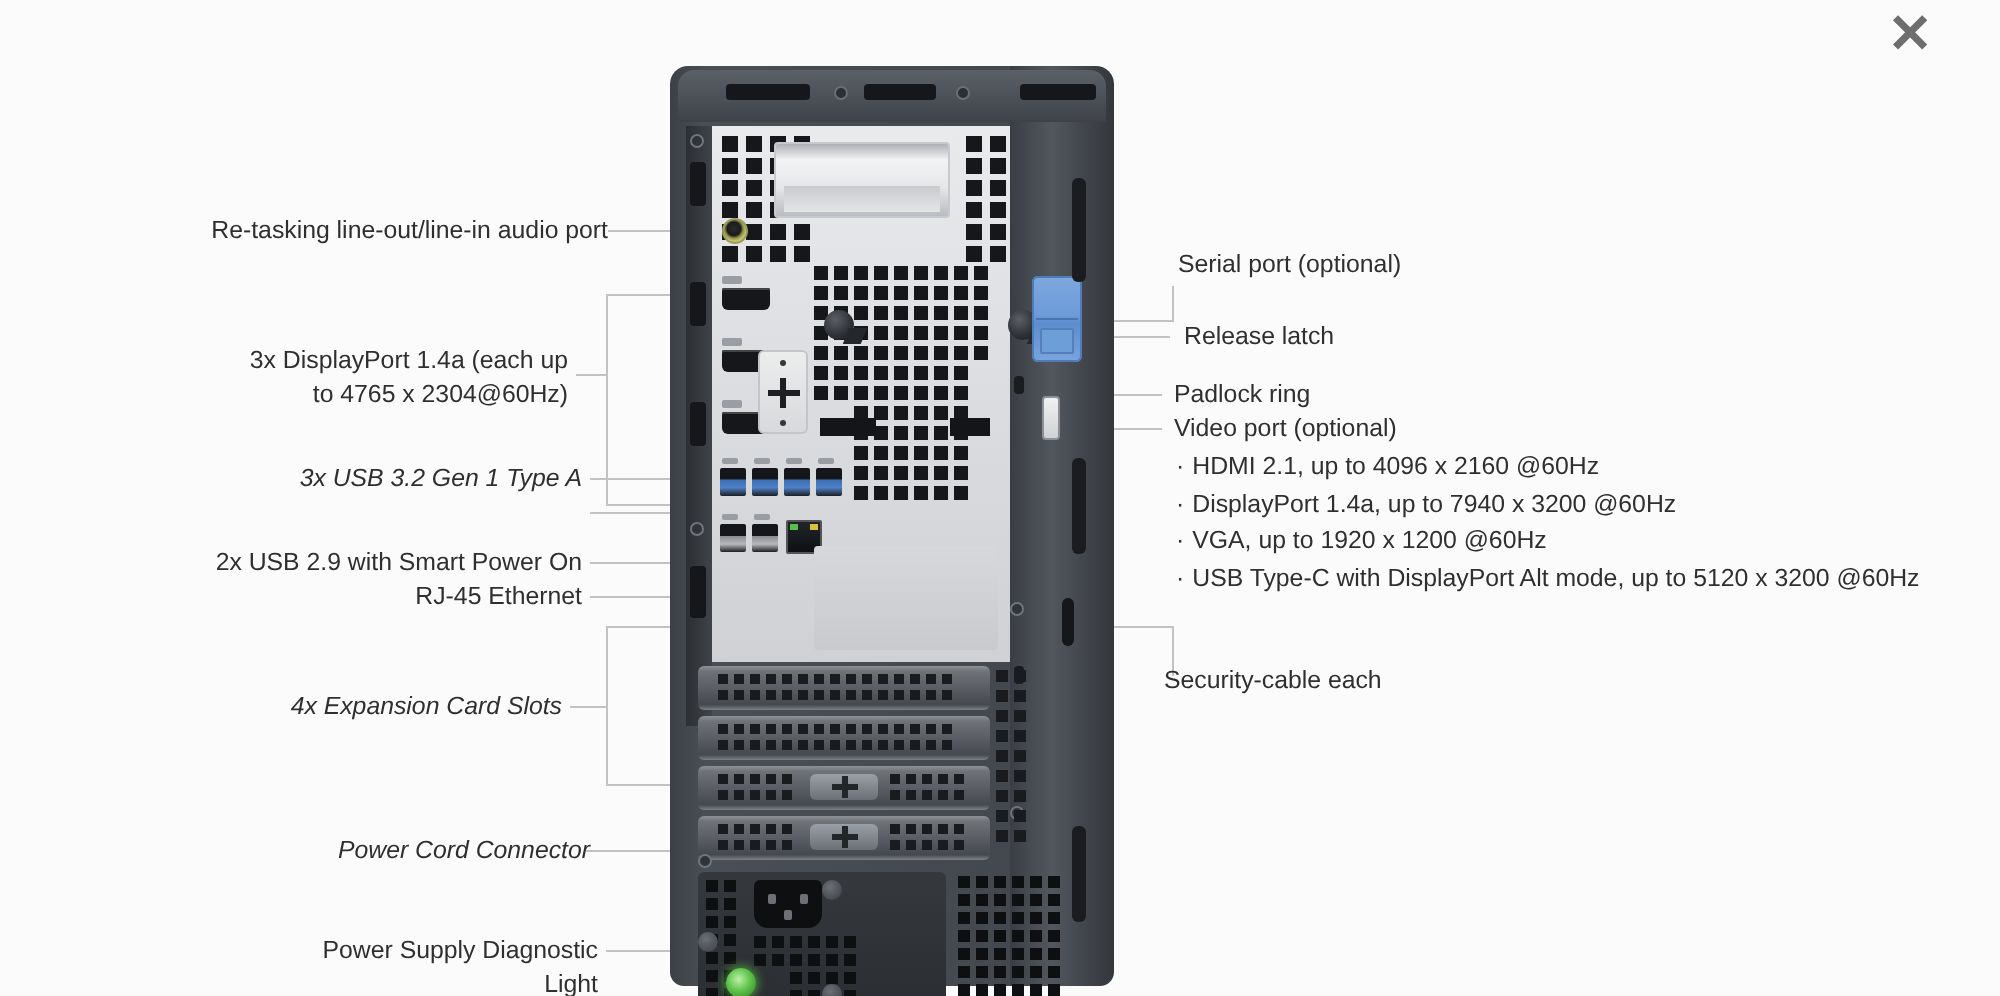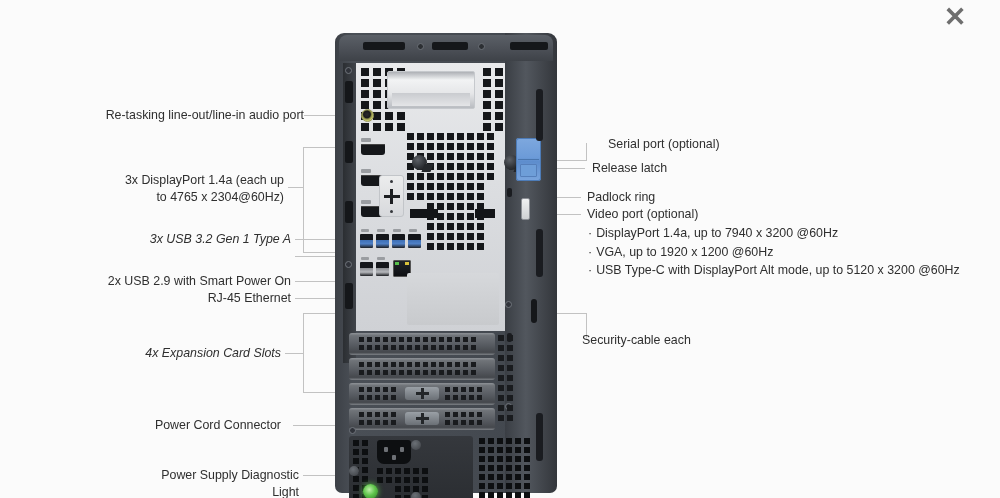--- a/index.html
+++ b/index.html
@@ -335,34 +335,37 @@
 
   <div class="label right-align" style="left:20px; top:231px; width:271px;font-style:italic;">3x USB 3.2 Gen 1 Type A</div>
 
 
   <div class="label right-align" style="left:20px; top:273px; width:271px;">2x USB 2.9 with Smart Power On</div>
 
   <div class="label right-align" style="left:20px; top:290px; width:271px;">RJ-45 Ethernet</div>
 
   <div class="label right-align" style="left:20px; top:345px; width:261px;font-style:italic;">4x Expansion Card Slots</div>
 
-  <div class="label right-align" style="left:12px; top:417px; width:269px;">Power Cord Connector</div>
+  <div class="label right-align" style="left:26px; top:417px; width:269px;font-style:italic;">Power Cord Connector</div>
 
   <div class="label right-align" style="left:20px; top:467px; width:279px;">Power Supply Diagnostic
 Light</div>
 
-  <div class="label left-align" style="left:608px; top:124px;margin-top:12px;">Serial port (optional)</div>
+  <div class="label left-align" style="left:589px; top:124px;">Serial port (optional)</div>
 
   <div class="label left-align" style="left:592px; top:160px;text-align:right;">Release latch</div>
 
   <div class="label left-align" style="left:587px; top:189px;">Padlock ring</div>
 
   <div class="label left-align" style="left:587px; top:206px;">Video port (optional)</div>
 
   <div class="bullets" style="left:588px; top:224px;">
+    <div class="bullet-row">
+      <span class="dot">·</span><span>HDMI 2.1, up to 4096 x 2160 @60Hz</span>
+    </div>
     <div class="bullet-row">
       <span class="dot">·</span><span>DisplayPort 1.4a, up to 7940 x 3200 @60Hz</span>
     </div>
     <div class="bullet-row">
       <span class="dot">·</span><span>VGA, up to 1920 x 1200 @60Hz</span>
     </div>
     <div class="bullet-row">
       <span class="dot">·</span><span>USB Type-C with DisplayPort Alt mode, up to 5120 x 3200 @60Hz</span>
     </div>
   </div>

